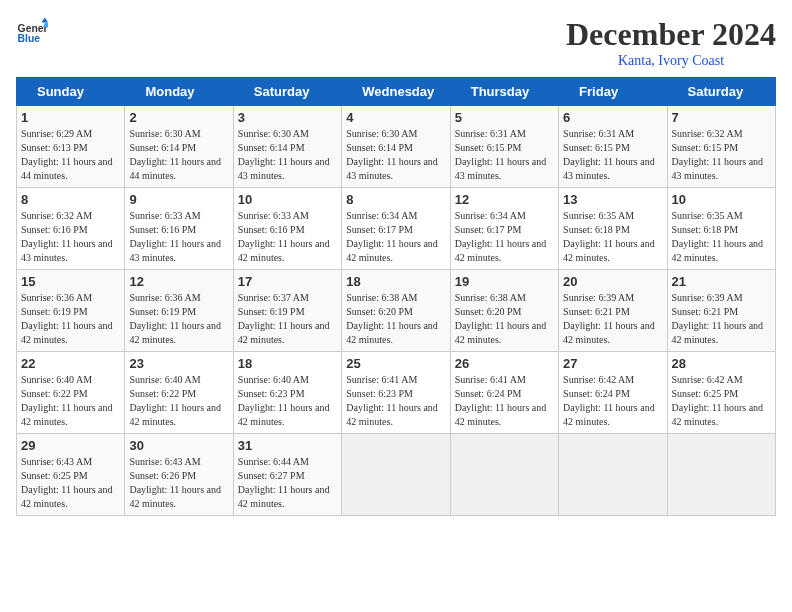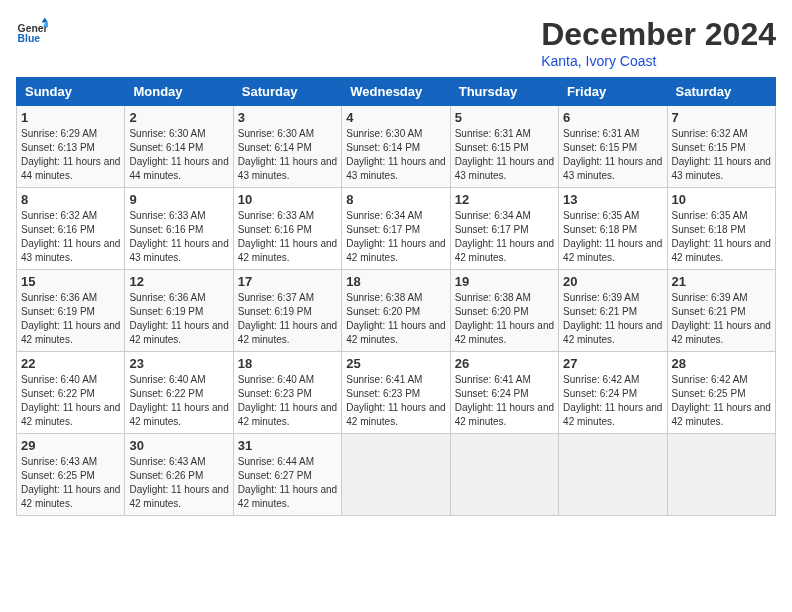--- a/index.html
+++ b/index.html
@@ -19,40 +19,41 @@
     .logo {
       display: flex;
       align-items: center;
       gap: 4px;
     }
     .logo-icon {
       width: 32px;
       height: 32px;
     }
     .title-area {
-      text-align: left;
+      text-align: center;
+      font-family: Liberation Serif, serif;
     }
     .month-title {
       font-size: 32px;
       font-weight: bold;
       color: #333;
     }
     .location-title {
       font-size: 14px;
       color: #1d4ed8;
     }
     table {
       width: 100%;
       border-collapse: collapse;
       table-layout: fixed;
     }
     thead th {
       background-color: #1565c0;
       color: #fff;
-      padding: 6px 8px;
+      padding: 6px 20px;
       font-size: 13px;
       font-weight: bold;
       text-align: left;
       border: 1px solid #1565c0;
     }
     tbody td {
       vertical-align: top;
       padding: 4px;
       font-size: 10.5px;
       color: #333;
@@ -65,20 +66,21 @@
     }
     .day-number {
       font-size: 13px;
       font-weight: bold;
       margin-bottom: 2px;
     }
     .day-info {
       font-size: 10px;
       line-height: 1.4;
       color: #333;
+      font-family: Liberation Serif, serif;
     }
     .empty-cell {
       background: #f0f0f0 !important;
     }
   </style>
 </head>
 <body>
 
 <div class="header-area">
   <div class="logo">

